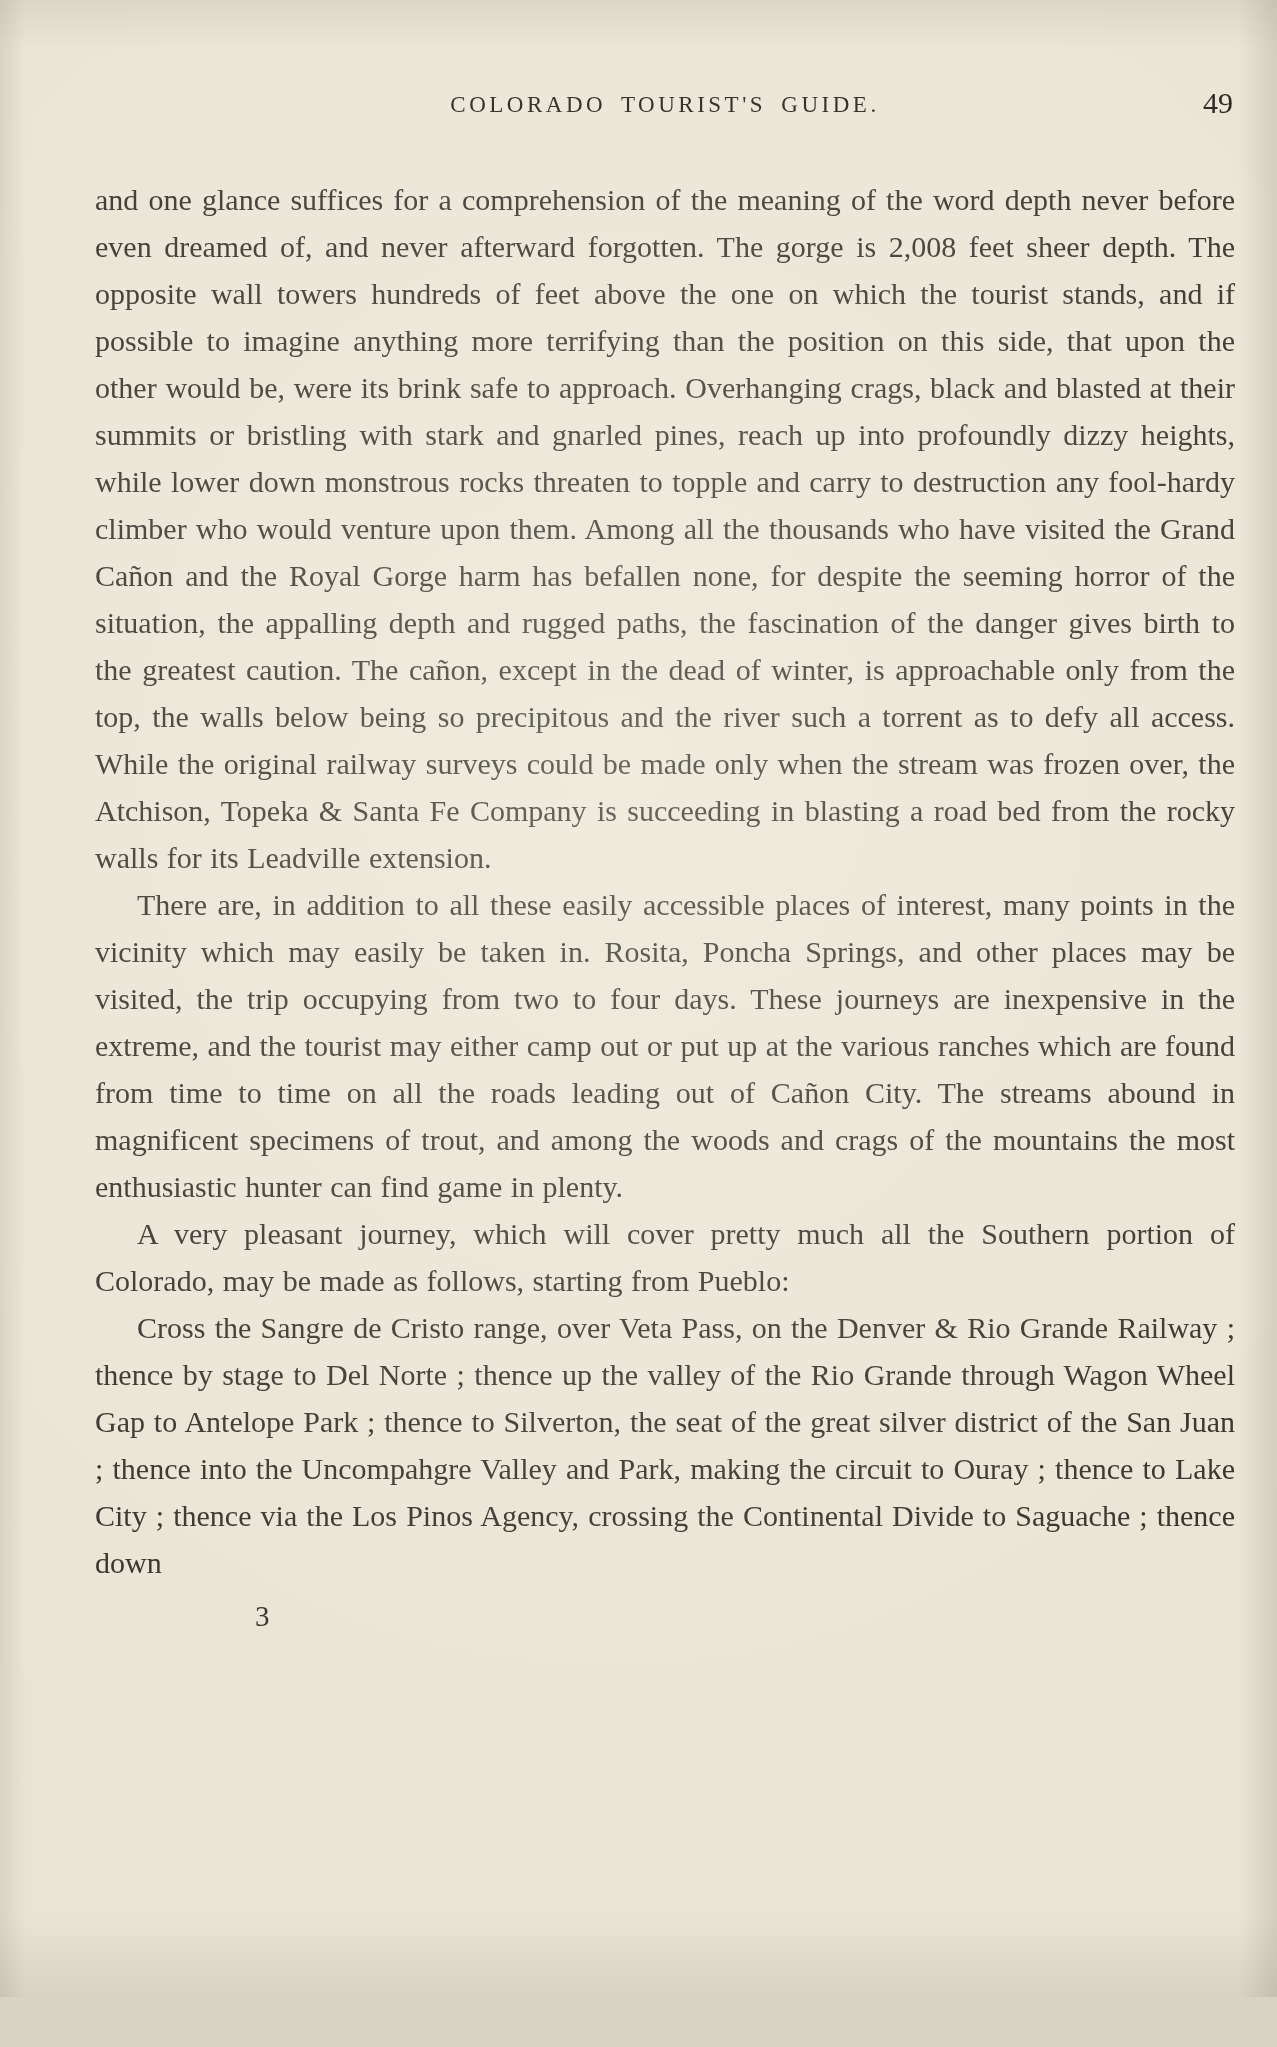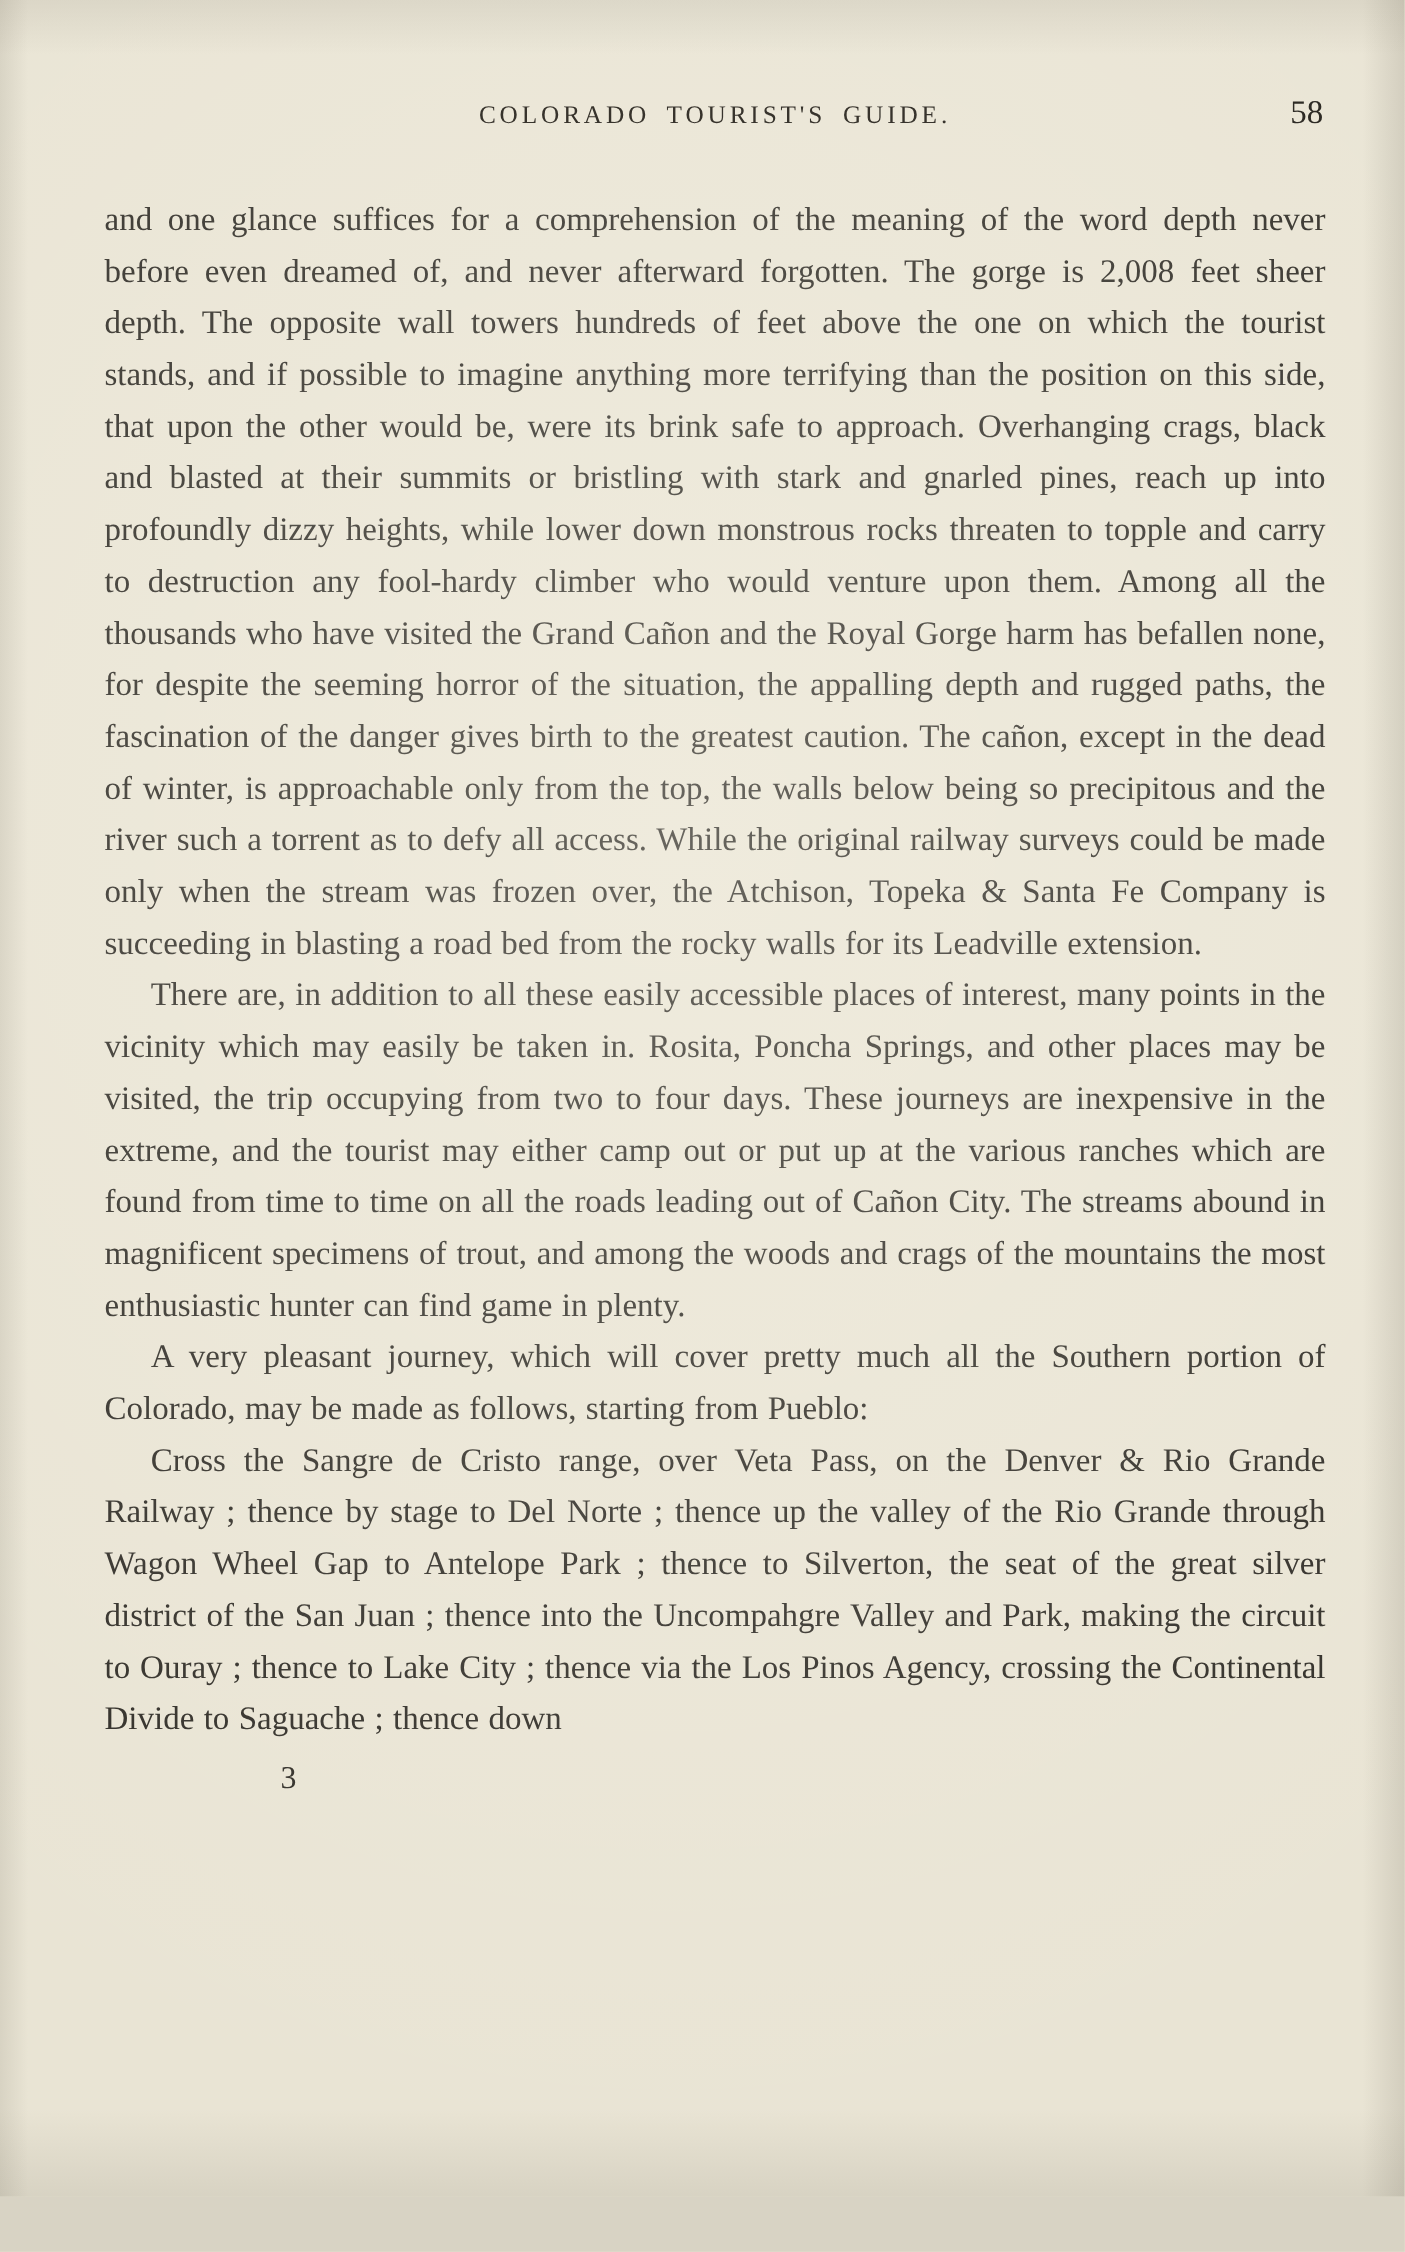--- a/index.html
+++ b/index.html
@@ -7,21 +7,21 @@
   html, body {
     width: 1277px;
     background: #d8d3c4;
   }
 
   .page {
     position: relative;
     width: 1277px;
     height: 1997px;
     background: #e9e4d4;
-    padding: 86px 72px 0 95px;
+    padding: 86px 42px 0 95px;
     overflow: hidden;
     font-family: "Liberation Serif", "DejaVu Serif", serif;
     color: #2e2b25;
   }
 
   
   .page::before {
     content: "";
     position: absolute;
     inset: 0;
@@ -75,21 +75,21 @@
     color: #2e2b25;
   }
 </style>
 </head>
 <body>
 
 <div class="page">
 
   <div class="page-header">
     <span class="running-title">COLORADO TOURIST'S GUIDE.</span>
-    <span class="page-number">58</span>
+    <span class="page-number">49</span>
   </div>
 
   <div class="page-body">
     <p>and one glance suffices for a comprehension of the meaning of the word depth never before even dreamed of, and never afterward forgotten.  The gorge is 2,008 feet sheer depth.  The opposite wall towers hundreds of feet above the one on which the tourist stands, and if possible to imagine anything more terrifying than the position on this side, that upon the other would be, were its brink safe to approach.  Overhanging crags, black and blasted at their summits or bristling with stark and gnarled pines, reach up into profoundly dizzy heights, while lower down monstrous rocks threaten to topple and carry to destruction any fool-hardy climber who would venture upon them.  Among all the thousands who have visited the Grand Cañon and the Royal Gorge harm has befallen none, for despite the seeming horror of the situation, the appalling depth and rugged paths, the fascination of the danger gives birth to the greatest caution.  The cañon, except in the dead of winter, is approachable only from the top, the walls below being so precipitous and the river such a torrent as to defy all access.  While the original railway surveys could be made only when the stream was frozen over, the Atchison, Topeka &amp; Santa Fe Company is succeeding in blasting a road bed from the rocky walls for its Leadville extension.</p>
     <p class="indent">There are, in addition to all these easily accessible places of interest, many points in the vicinity which may easily be taken in.  Rosita, Poncha Springs, and other places may be visited, the trip occupying from two to four days.  These journeys are inexpensive in the extreme, and the tourist may either camp out or put up at the various ranches which are found from time to time on all the roads leading out of Cañon City.  The streams abound in magnificent specimens of trout, and among the woods and crags of the mountains the most enthusiastic hunter can find game in plenty.</p>
     <p class="indent">A very pleasant journey, which will cover pretty much all the Southern portion of Colorado, may be made as follows, starting from Pueblo:</p>
     <p class="indent">Cross the Sangre de Cristo range, over Veta Pass, on the Denver &amp; Rio Grande Railway ; thence by stage to Del Norte ; thence up the valley of the Rio Grande through Wagon Wheel Gap to Antelope Park ; thence to Silverton, the seat of the great silver district of the San Juan ; thence into the Uncompahgre Valley and Park, making the circuit to Ouray ; thence to Lake City ; thence via the Los Pinos Agency, crossing the Continental Divide to Saguache ; thence down</p>
   </div>
 
   <div class="signature-mark">3</div>

